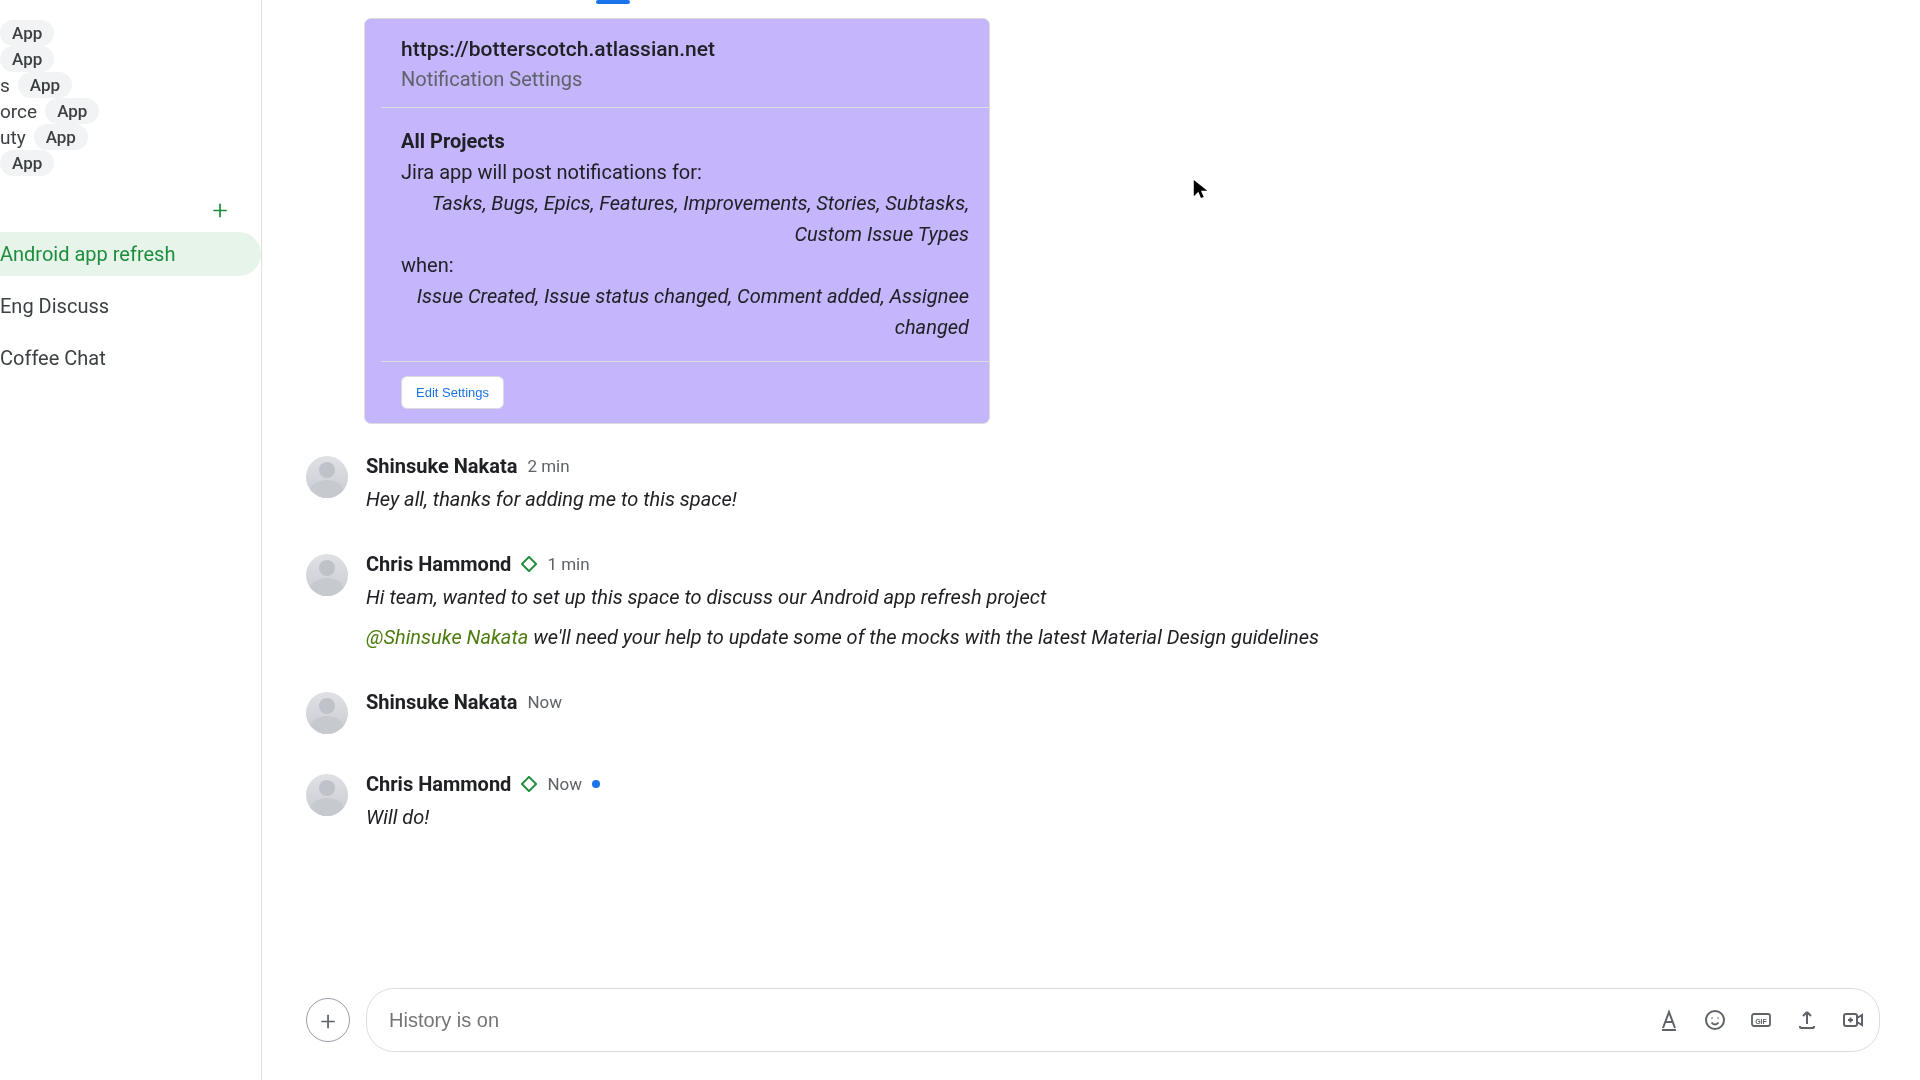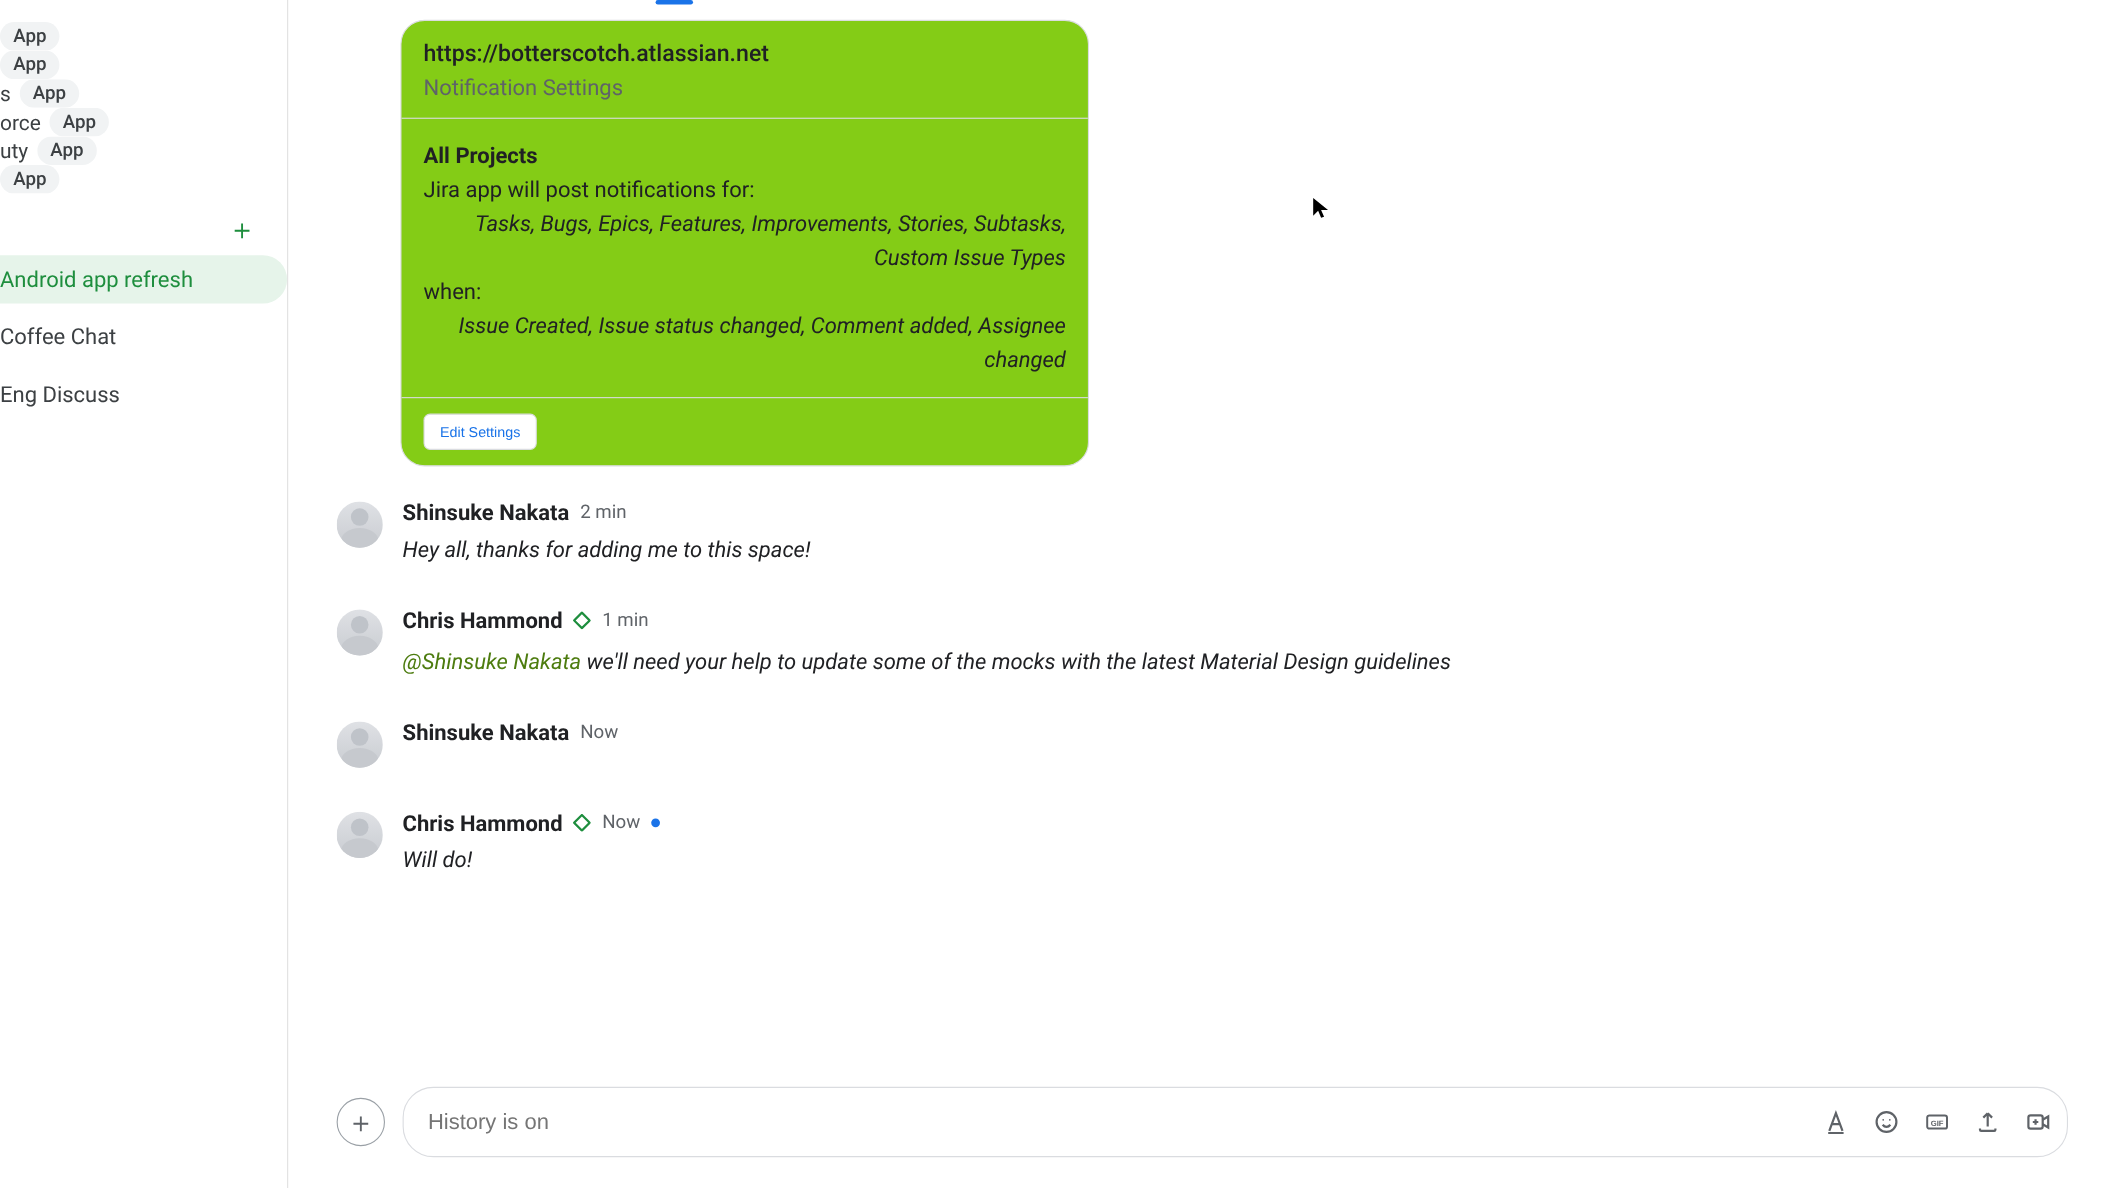--- a/index.html
+++ b/index.html
@@ -17,21 +17,21 @@
   .spaces { display: flex; flex-direction: column; gap: 8px; }
   .space-item { font-size: 20px; color: #3c4043; padding: 10px 14px 10px 0; border-radius: 0 24px 24px 0; white-space: nowrap; overflow: hidden; }
   .space-item.active { background: #e6f4ea; color: #1e8e3e; }
 
   
   .main { flex: 1; position: relative; padding: 0 40px 0 44px; display: flex; flex-direction: column; }
   .tab-indicator { position: absolute; top: 0; left: 334px; width: 34px; height: 4px; background: #1a73e8; border-radius: 2px; }
   .content-scroll { flex: 1; overflow: hidden; padding-top: 18px; }
 
   
-  .notif-card { width: 626px; border: 1px solid #dadce0; border-radius: 22px; margin-left: 58px; background: #84cc16; }
+  .notif-card { width: 626px; border: 1px solid #dadce0; border-radius: 7px; margin-left: 58px; background: #c4b5fd; padding-left: 16px; }
   .notif-head { padding: 18px 20px 16px 20px; border-bottom: 1px solid #dadce0; }
   .notif-url { font-size: 21px; font-weight: 500; color: #202124; }
   .notif-sub { font-size: 20px; color: #5f6368; margin-top: 6px; }
   .notif-body { padding: 18px 20px 18px 20px; border-bottom: 1px solid #dadce0; font-size: 20px; line-height: 1.55; }
   .notif-body .ap-title { font-weight: 700; font-size: 20px; }
   .notif-body .desc { color: #202124; }
   .notif-body .italic { font-style: italic; text-align: right; }
   .notif-foot { padding: 14px 20px; }
   .edit-btn { display: inline-block; border: 1px solid #dadce0; border-radius: 6px; padding: 8px 14px; font-size: 13px; font-weight: 500; color: #1a73e8; background: #fff; cursor: pointer; }
 
@@ -92,22 +92,22 @@
         </div>
         <div class="app-row">
           <span class="pill">App</span>
         </div>
       </div>
     <div class="add-row">
       <span class="plus">＋</span>
     </div>
     <div class="spaces">
         <div class="space-item active">  Android app refresh</div>
+        <div class="space-item">  Eng Discuss</div>
         <div class="space-item">  Coffee Chat</div>
-        <div class="space-item">  Eng Discuss</div>
       </div>
   </aside>
 
   <main class="main">
     <div class="tab-indicator"></div>
 
     <div class="content-scroll">
 
       <div class="notif-card">
         <div class="notif-head">
@@ -142,20 +142,21 @@
             <div class="msg-body">
               <div class="msg-header">
                 <span class="sender">Chris Hammond</span>
                 <span class="badge-diamond">
                   <svg viewBox="0 0 16 16">
                     <rect x="3" y="3" width="10" height="10" transform="rotate(45 8 8)" fill="#fff" stroke="#1e8e3e" stroke-width="2"></rect>
                   </svg>
                 </span>
                 <span class="time">1 min</span>
               </div>
+              <div class="msg-text">Hi team, wanted to set up this space to discuss our Android app refresh project</div>
               <div class="msg-text extra"><span class="mention">@Shinsuke Nakata</span> we'll need your help to update some of the mocks with the latest Material Design guidelines</div>
             </div>
           </div>
           <div class="msg">
             <div class="avatar"></div>
             <div class="msg-body">
               <div class="msg-header">
                 <span class="sender">Shinsuke Nakata</span>
                 <span class="time">Now</span>
               </div>

